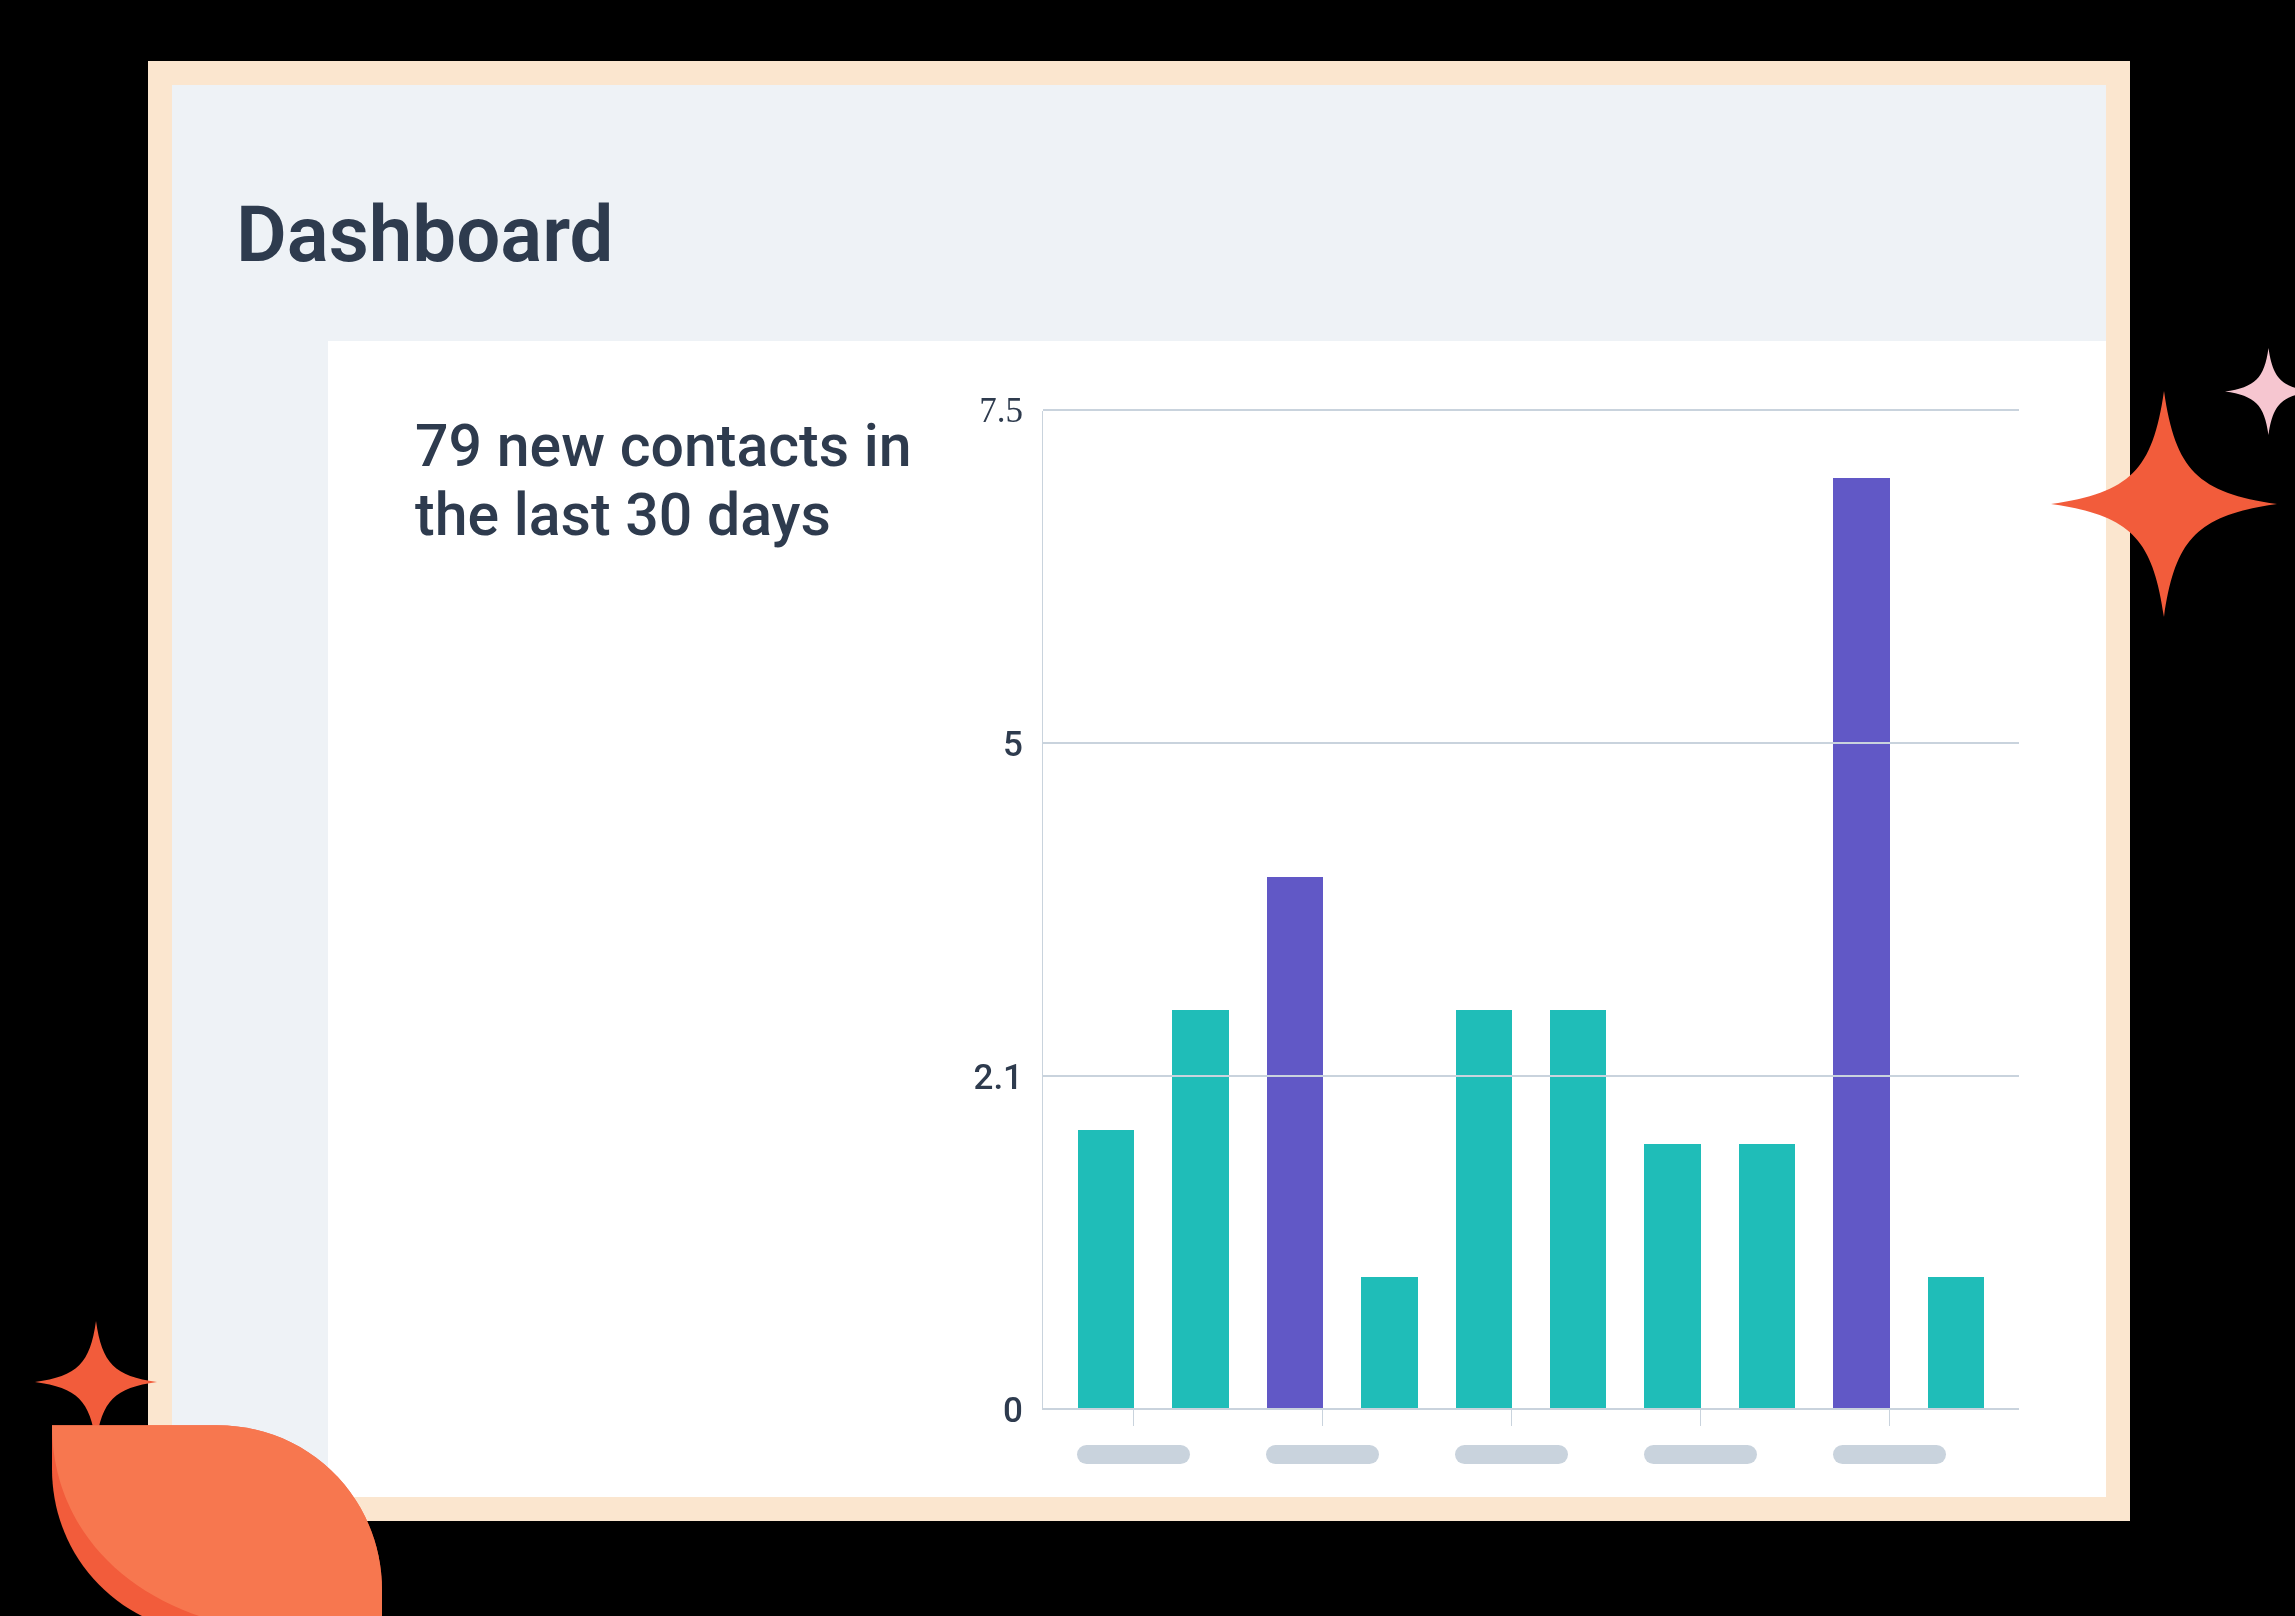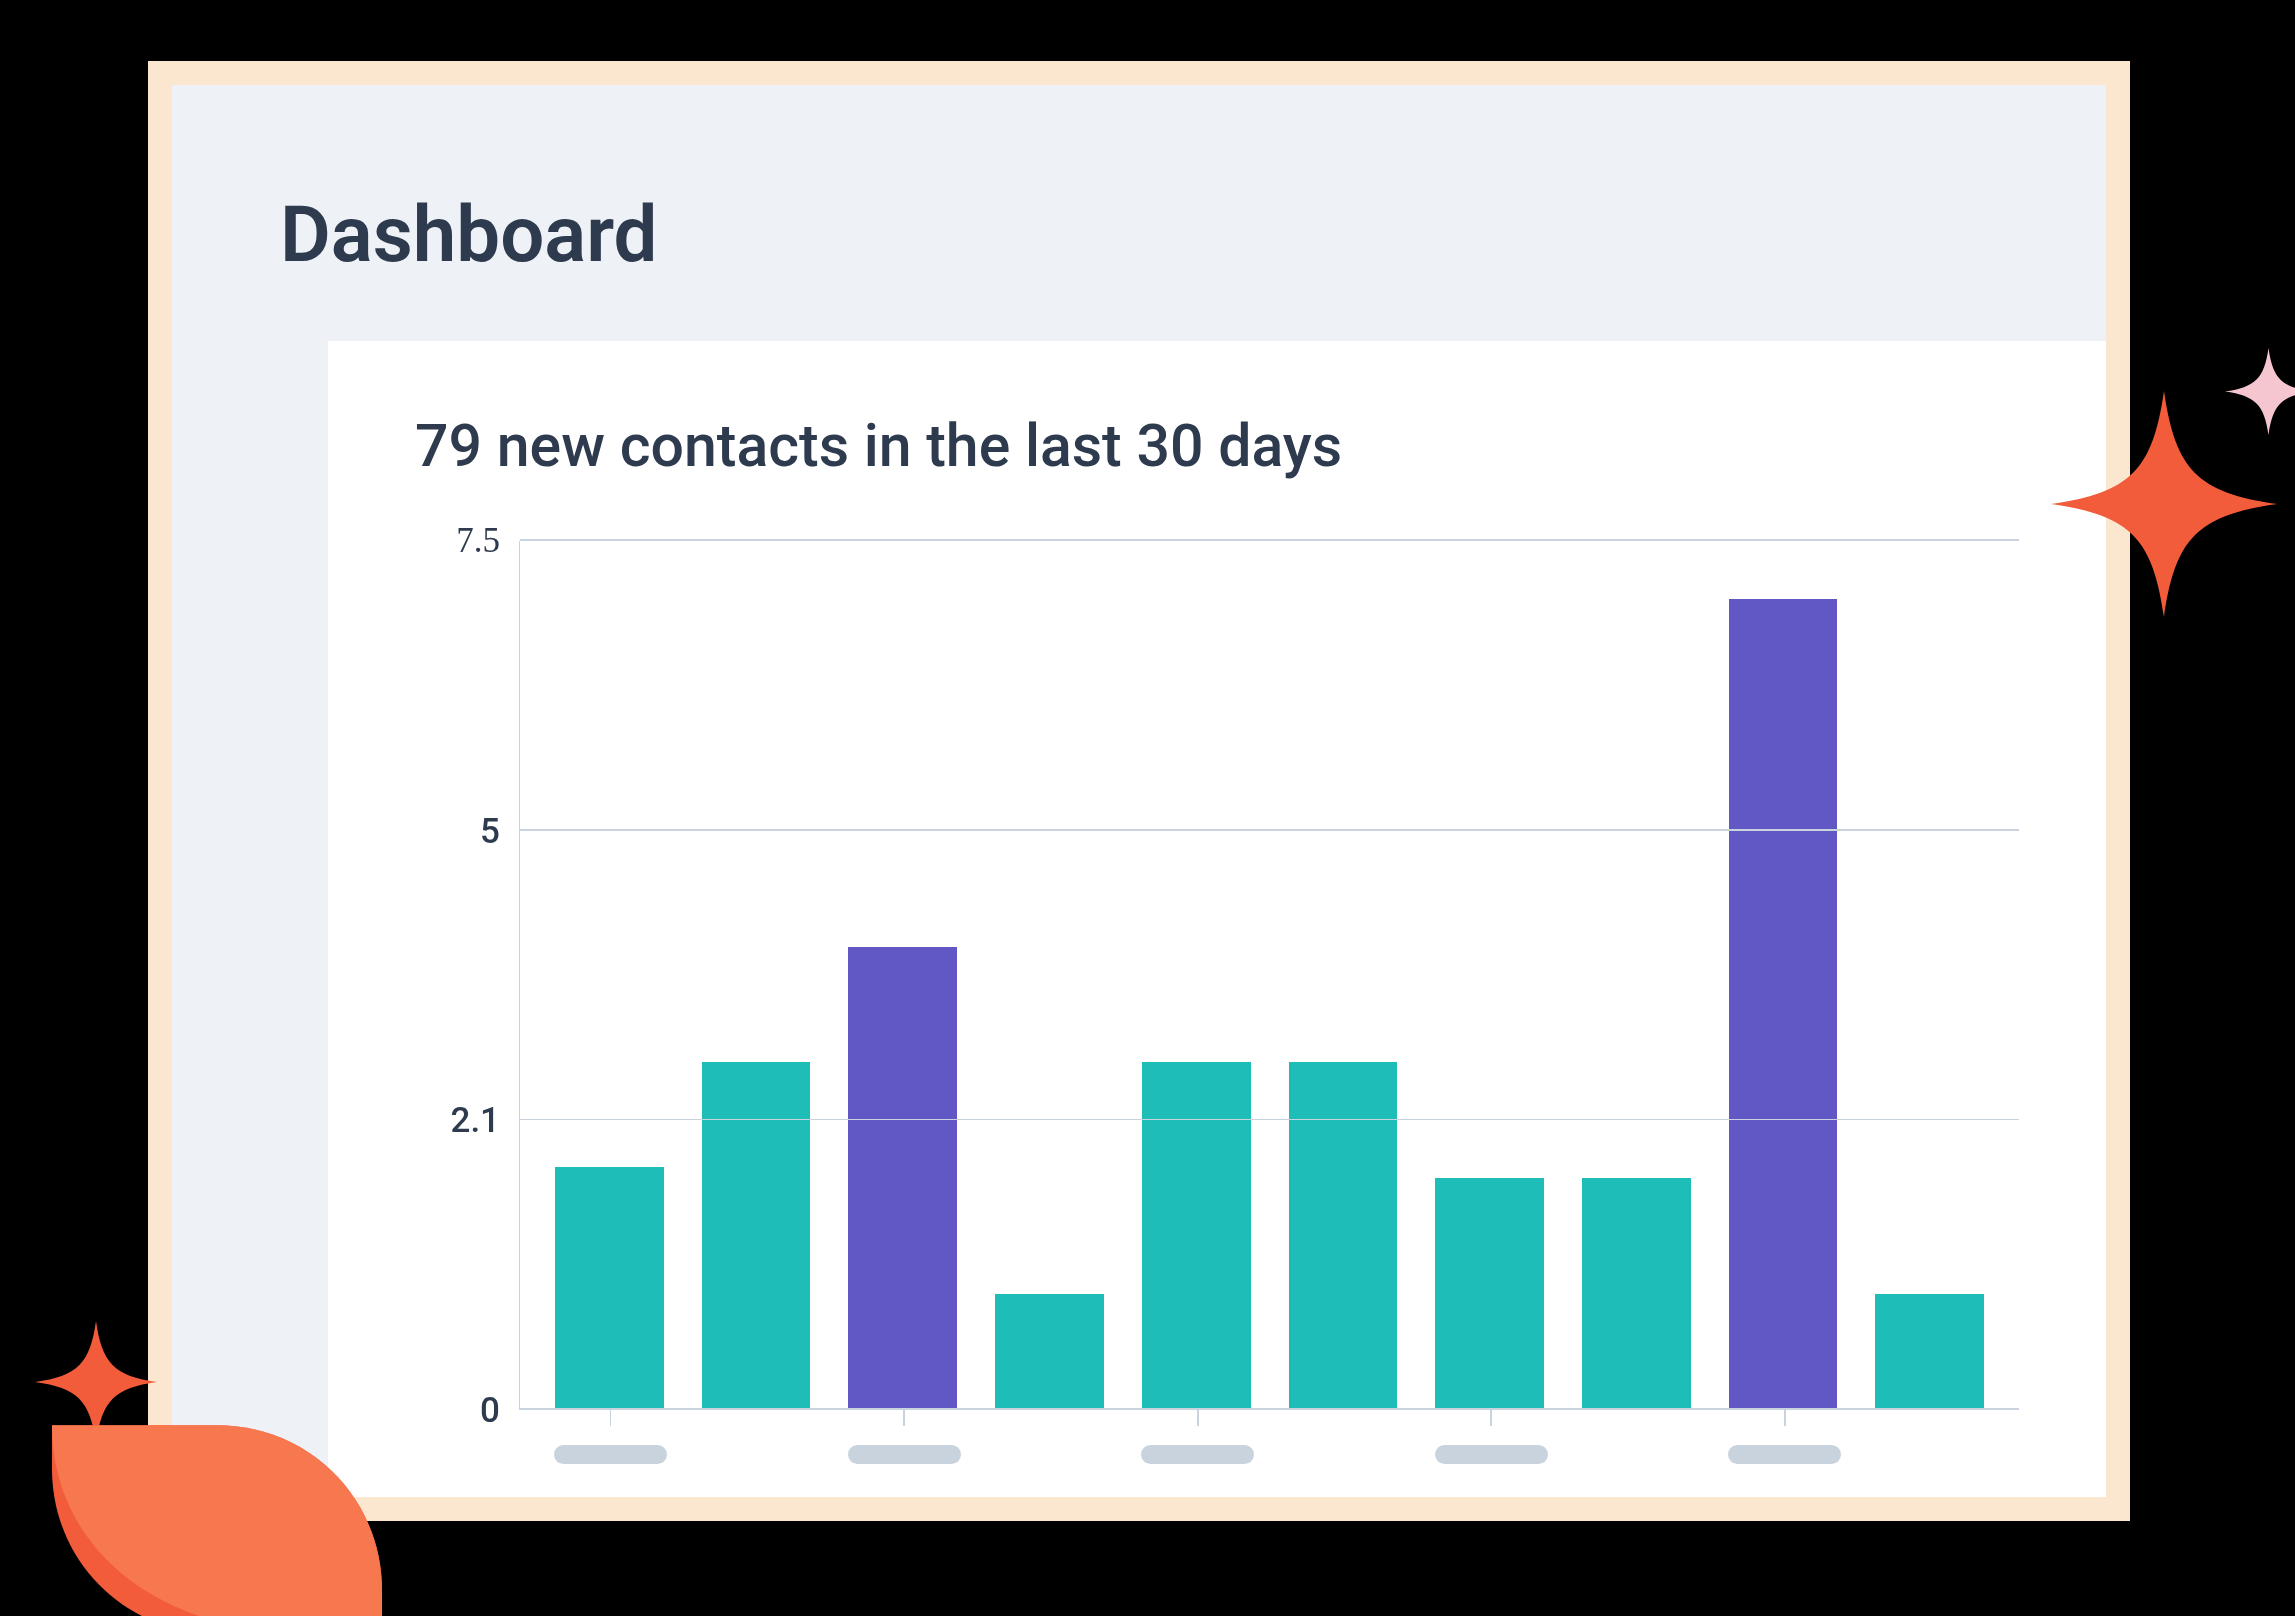--- a/index.html
+++ b/index.html
@@ -25,29 +25,29 @@
     width: 100%;
     height: 100%;
     background: #eef2f6;
     display: flex;
     flex-direction: column;
   }
   .page-title {
     font-size: 78px;
     font-weight: 600;
     color: #2e3b4e;
-    padding: 104px 0 61px 108px;
+    padding: 104px 0 61px 64px;
   }
   .card {
     background: #fff;
     margin-left: 156px;
     flex: 1;
     padding: 70px 87px 0 87px;
     display: flex;
-    flex-direction: column;
+    flex-direction: row;
     overflow: hidden;
   }
   .chart-title {
     font-size: 59px;
     font-weight: 500;
     color: #2e3b4e;
     margin-bottom: 61px;
   }
   .chart-area {
     flex: 1;

